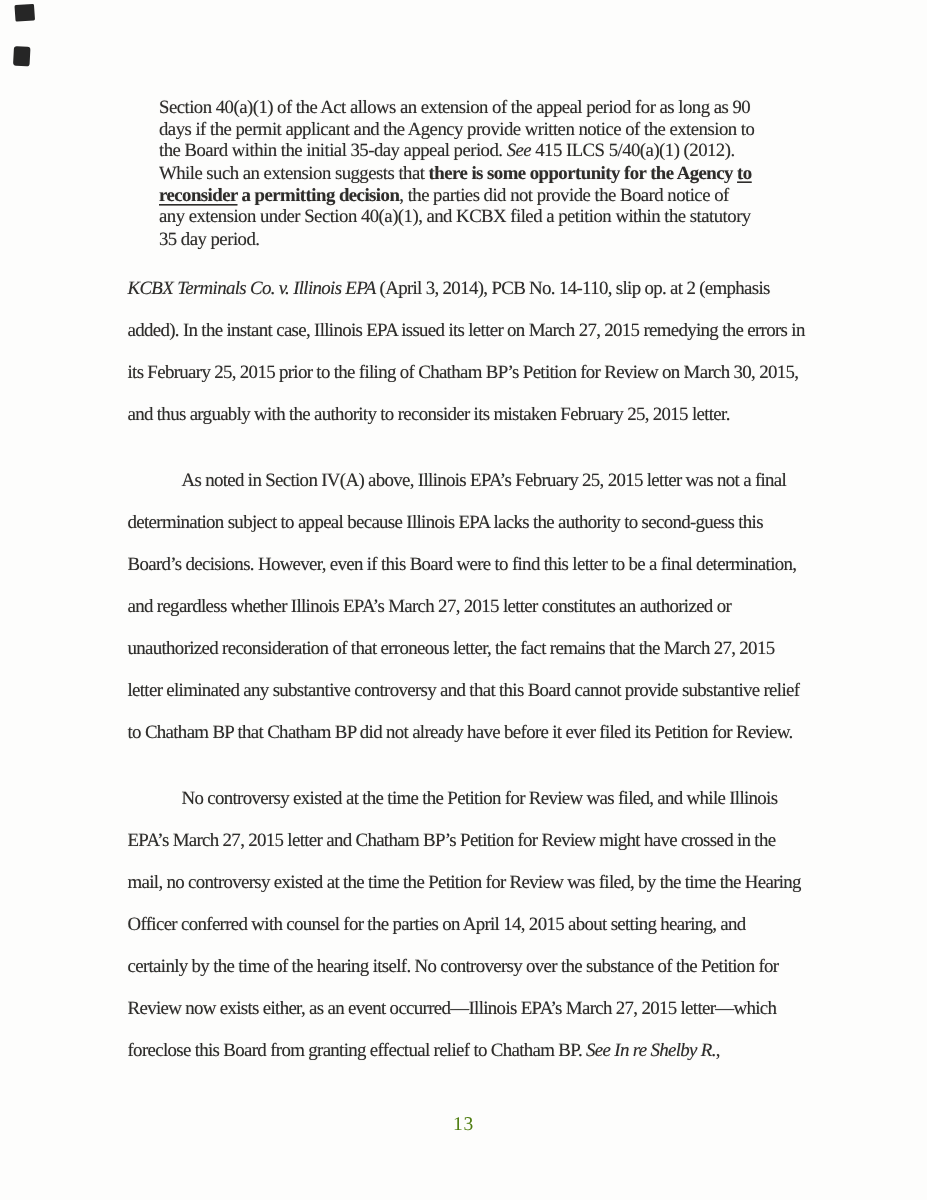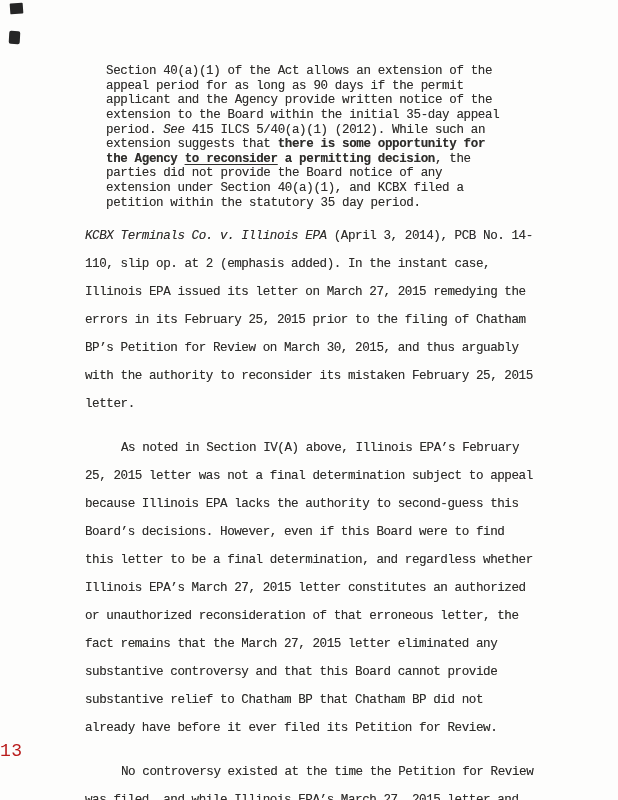--- a/index.html
+++ b/index.html
@@ -6,21 +6,21 @@
     margin: 0;
     padding: 0;
     background: #ffffff;
   }
   .page {
     position: relative;
     width: 618px;
     height: 800px;
     background: #fdfdfc;
     overflow: hidden;
-    font-family: Liberation Mono, monospace;
+    font-family: Liberation Serif, serif;
     color: #2e2d2b;
   }
   .scan-artifact {
     position: absolute;
     background: #262626;
   }
   .scan-artifact.a1 {
     left: 10px; top: 3px; width: 13px; height: 11px;
     border-radius: 1px;
     transform: rotate(-4deg);
@@ -56,23 +56,23 @@
   .bold-underline {
     font-weight: bold;
     text-decoration: underline;
     text-underline-offset: 2px;
   }
   .page-number {
     position: absolute;
     left: 0;
     right: 0;
     top: 741px;
-    text-align: left;
-    font-size: 18px;
-    color: #b91c1c;
+    text-align: center;
+    font-size: 13px;
+    color: #4d7c0f;
     letter-spacing: 0.5px;
   }
 </style>
 </head>
 <body>
 
 <div class="page">
 
   <div class="scan-artifact a1"></div>
   <div class="scan-artifact a2"></div>

